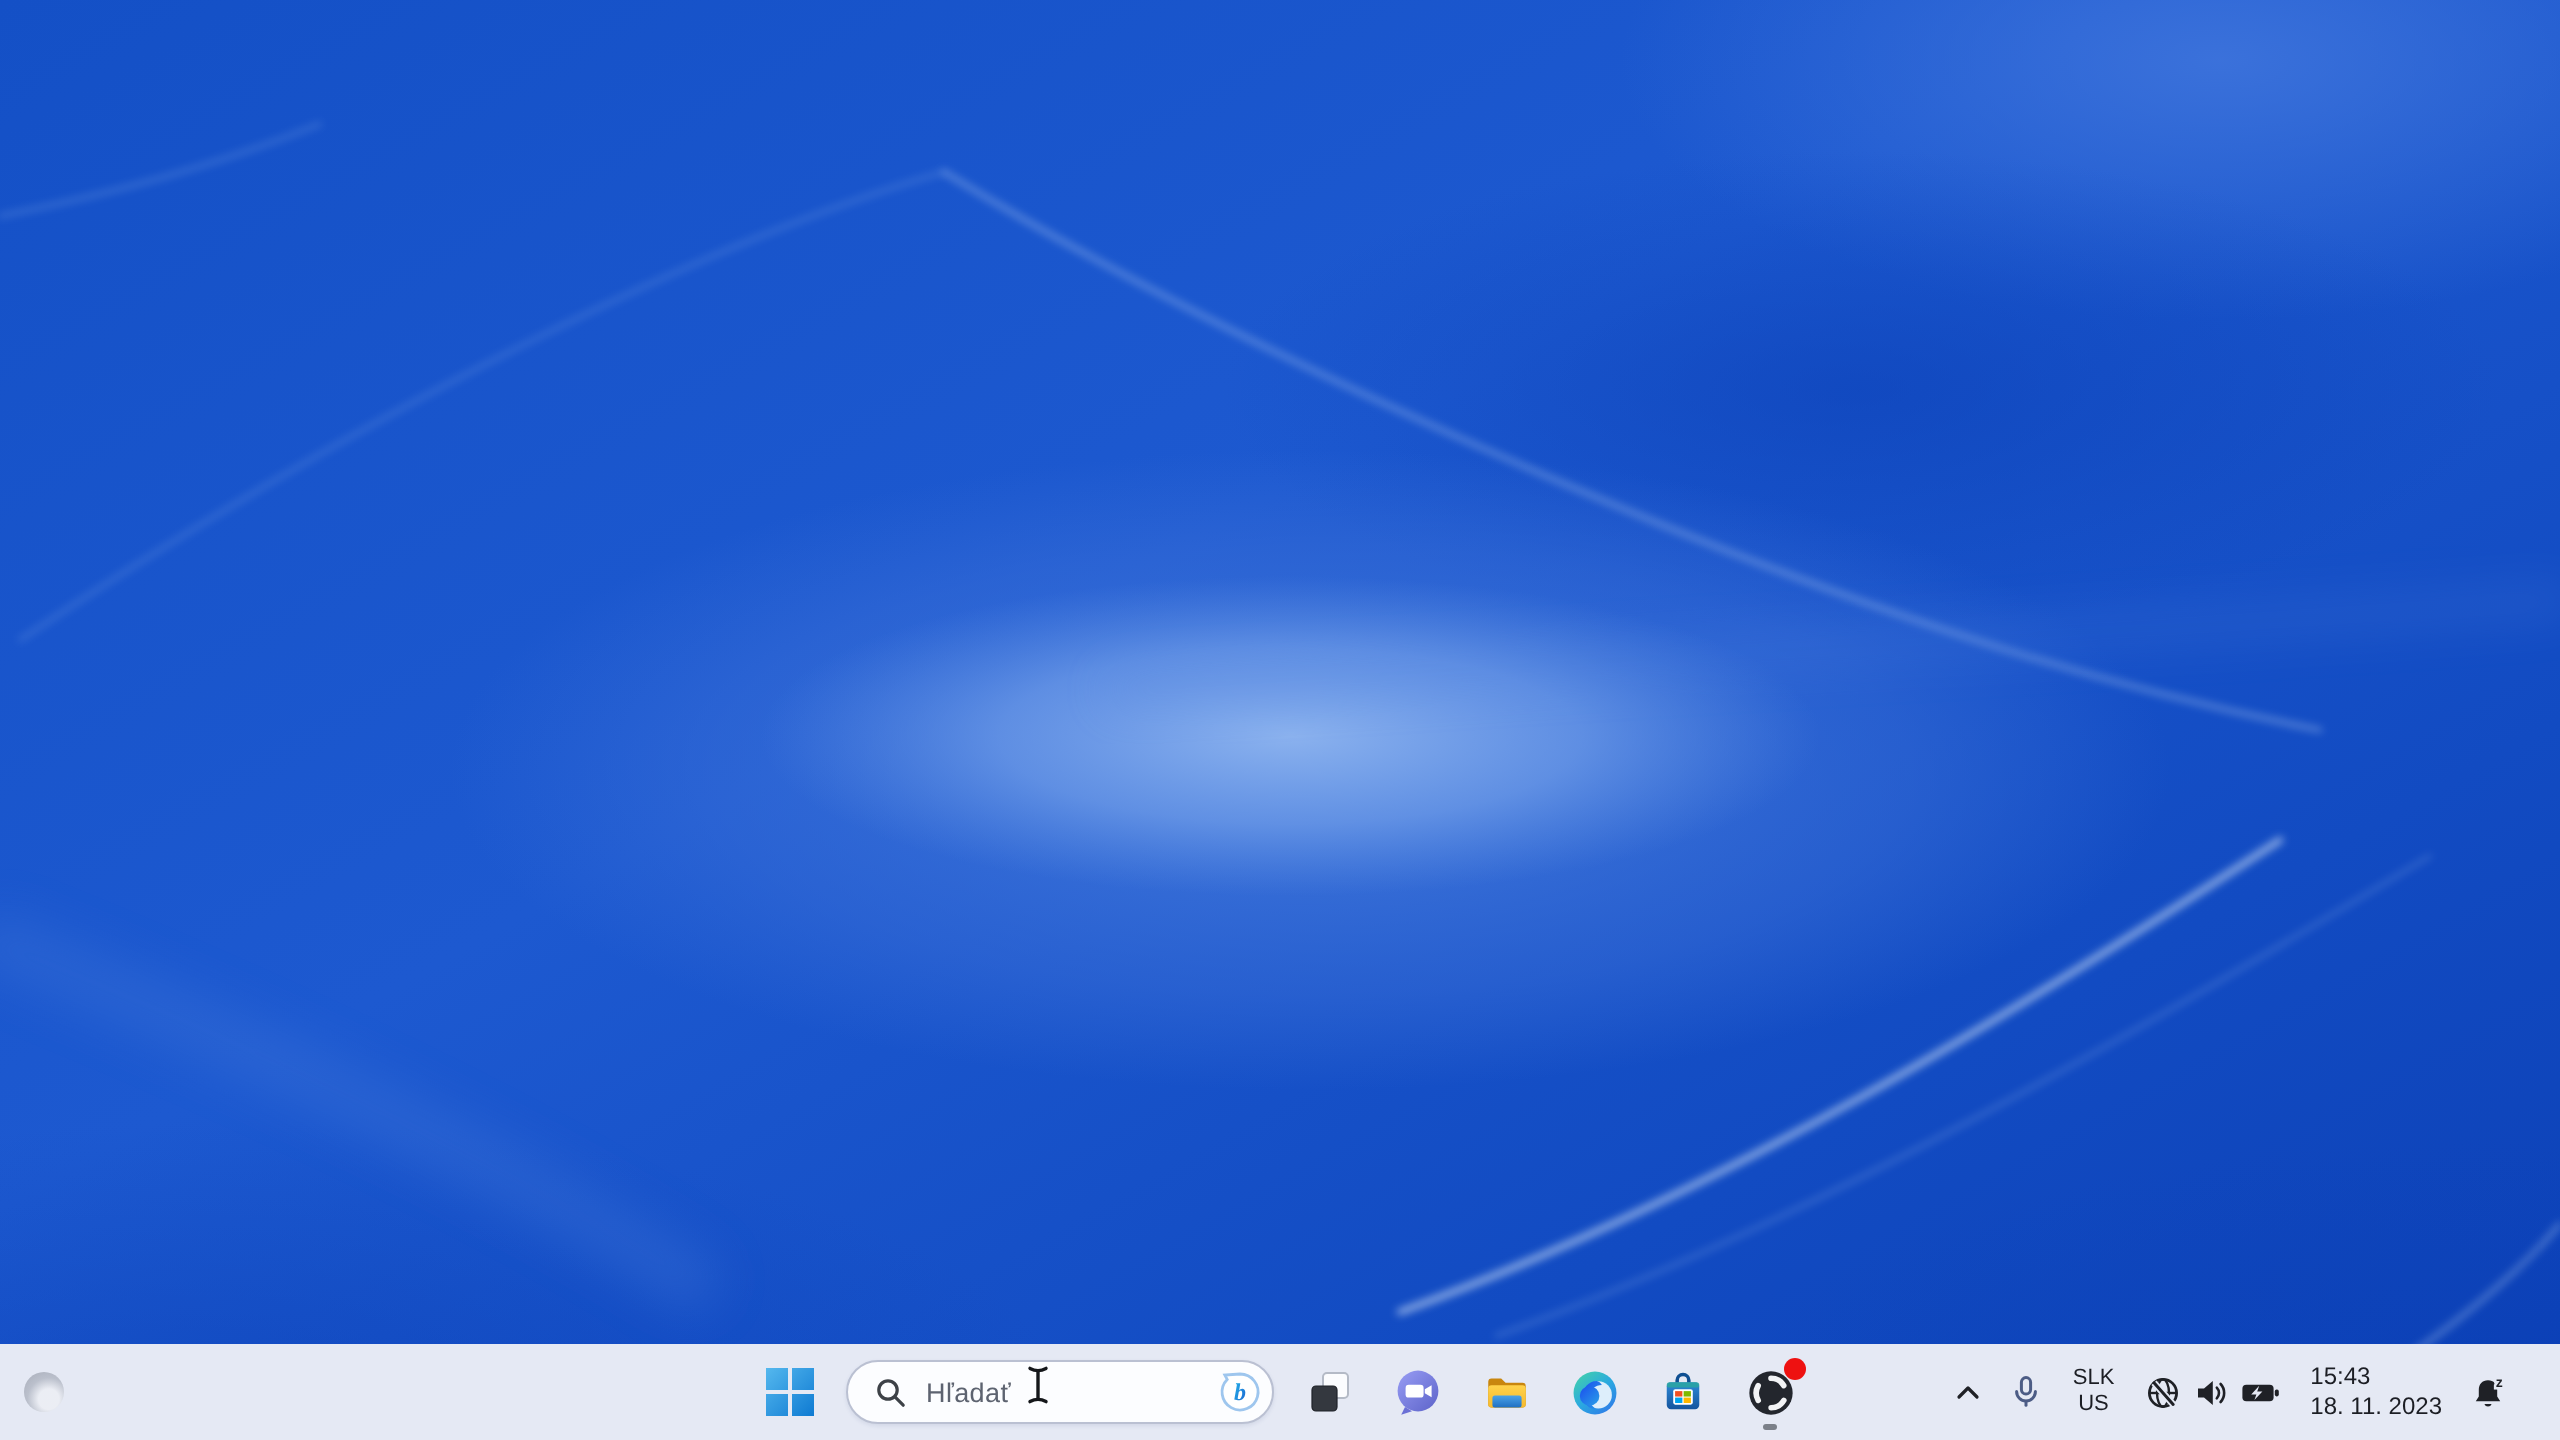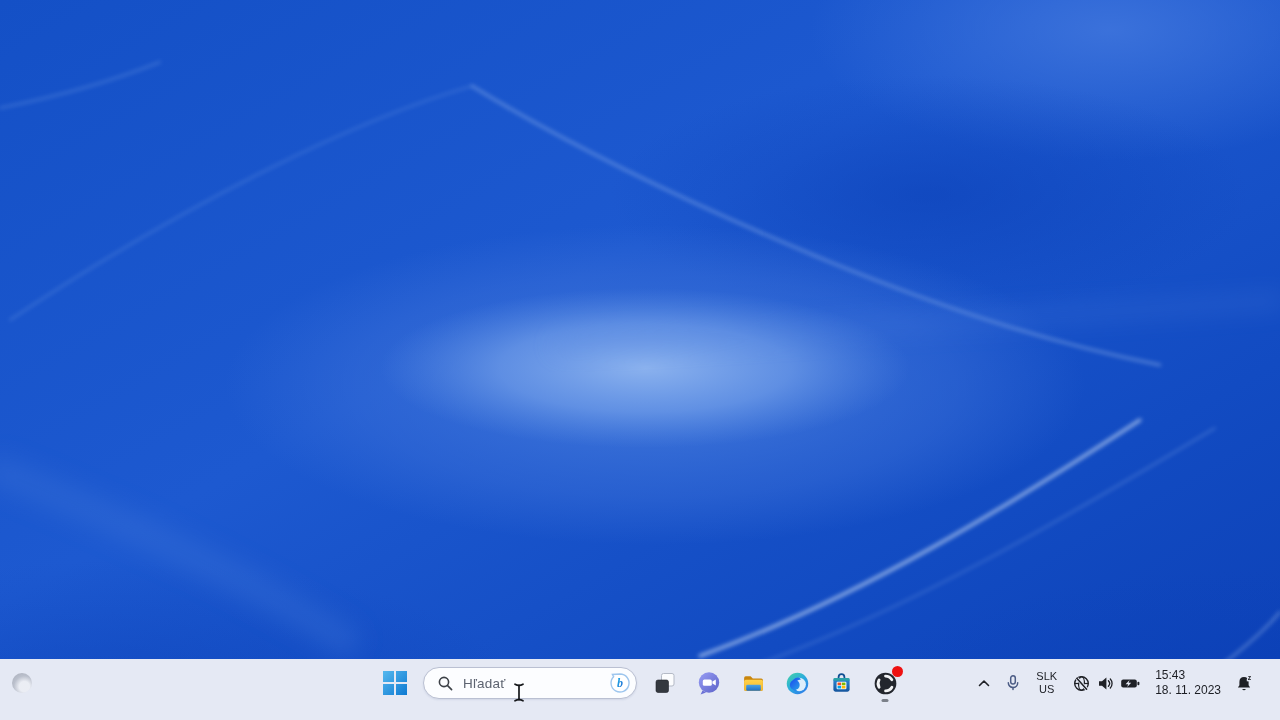--- a/index.html
+++ b/index.html
@@ -7,21 +7,21 @@
   body {
     width: 1280px; height: 720px; overflow: hidden;
     font-family: "Liberation Sans", sans-serif;
     background: #0d44bd;
   }
   .desktop { position: relative; width: 1280px; height: 720px; }
   svg.wallpaper { position: absolute; inset: 0; display: block; }
 
   
   .taskbar {
-    position: absolute; left: 0; right: 0; bottom: 0; height: 61px;
+    position: absolute; left: 0; right: 0; bottom: 0; height: 48px;
     background: #e5e9f4;
     display: flex; align-items: center;
   }
   .faint-icon {
     position: absolute; left: 12px; top: 14px; width: 20px; height: 20px;
     border-radius: 50%;
     background: radial-gradient(circle at 62% 68%, #f0f1f4 0 28%, #989eab 58%, #747a87 100%);
     opacity: .55;
   }
   .tb-center {

